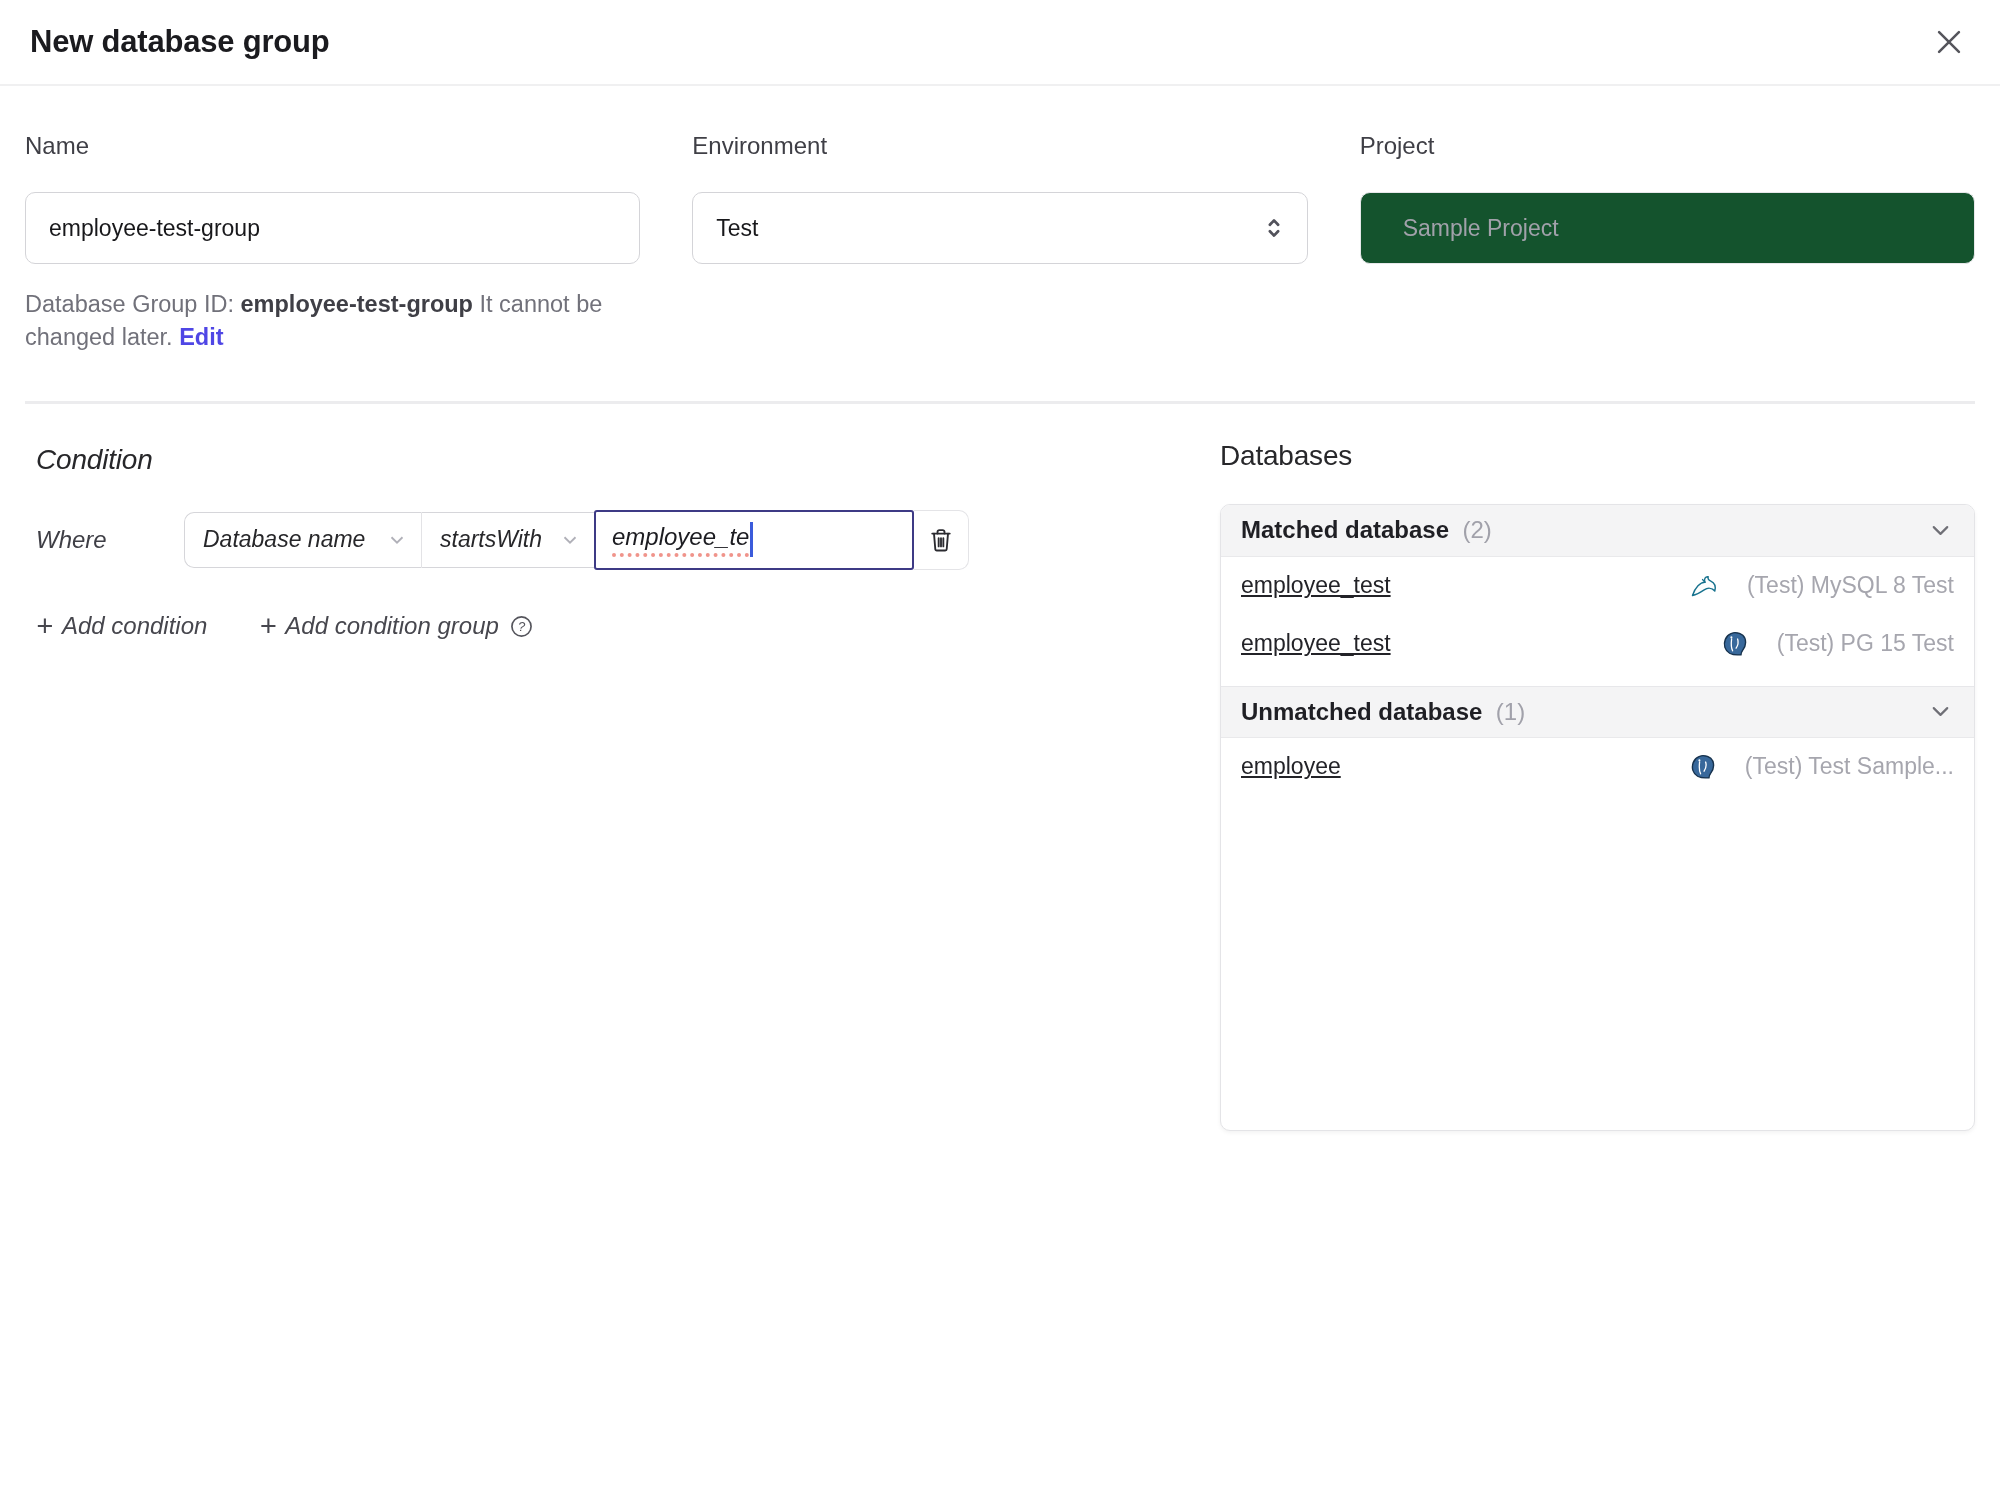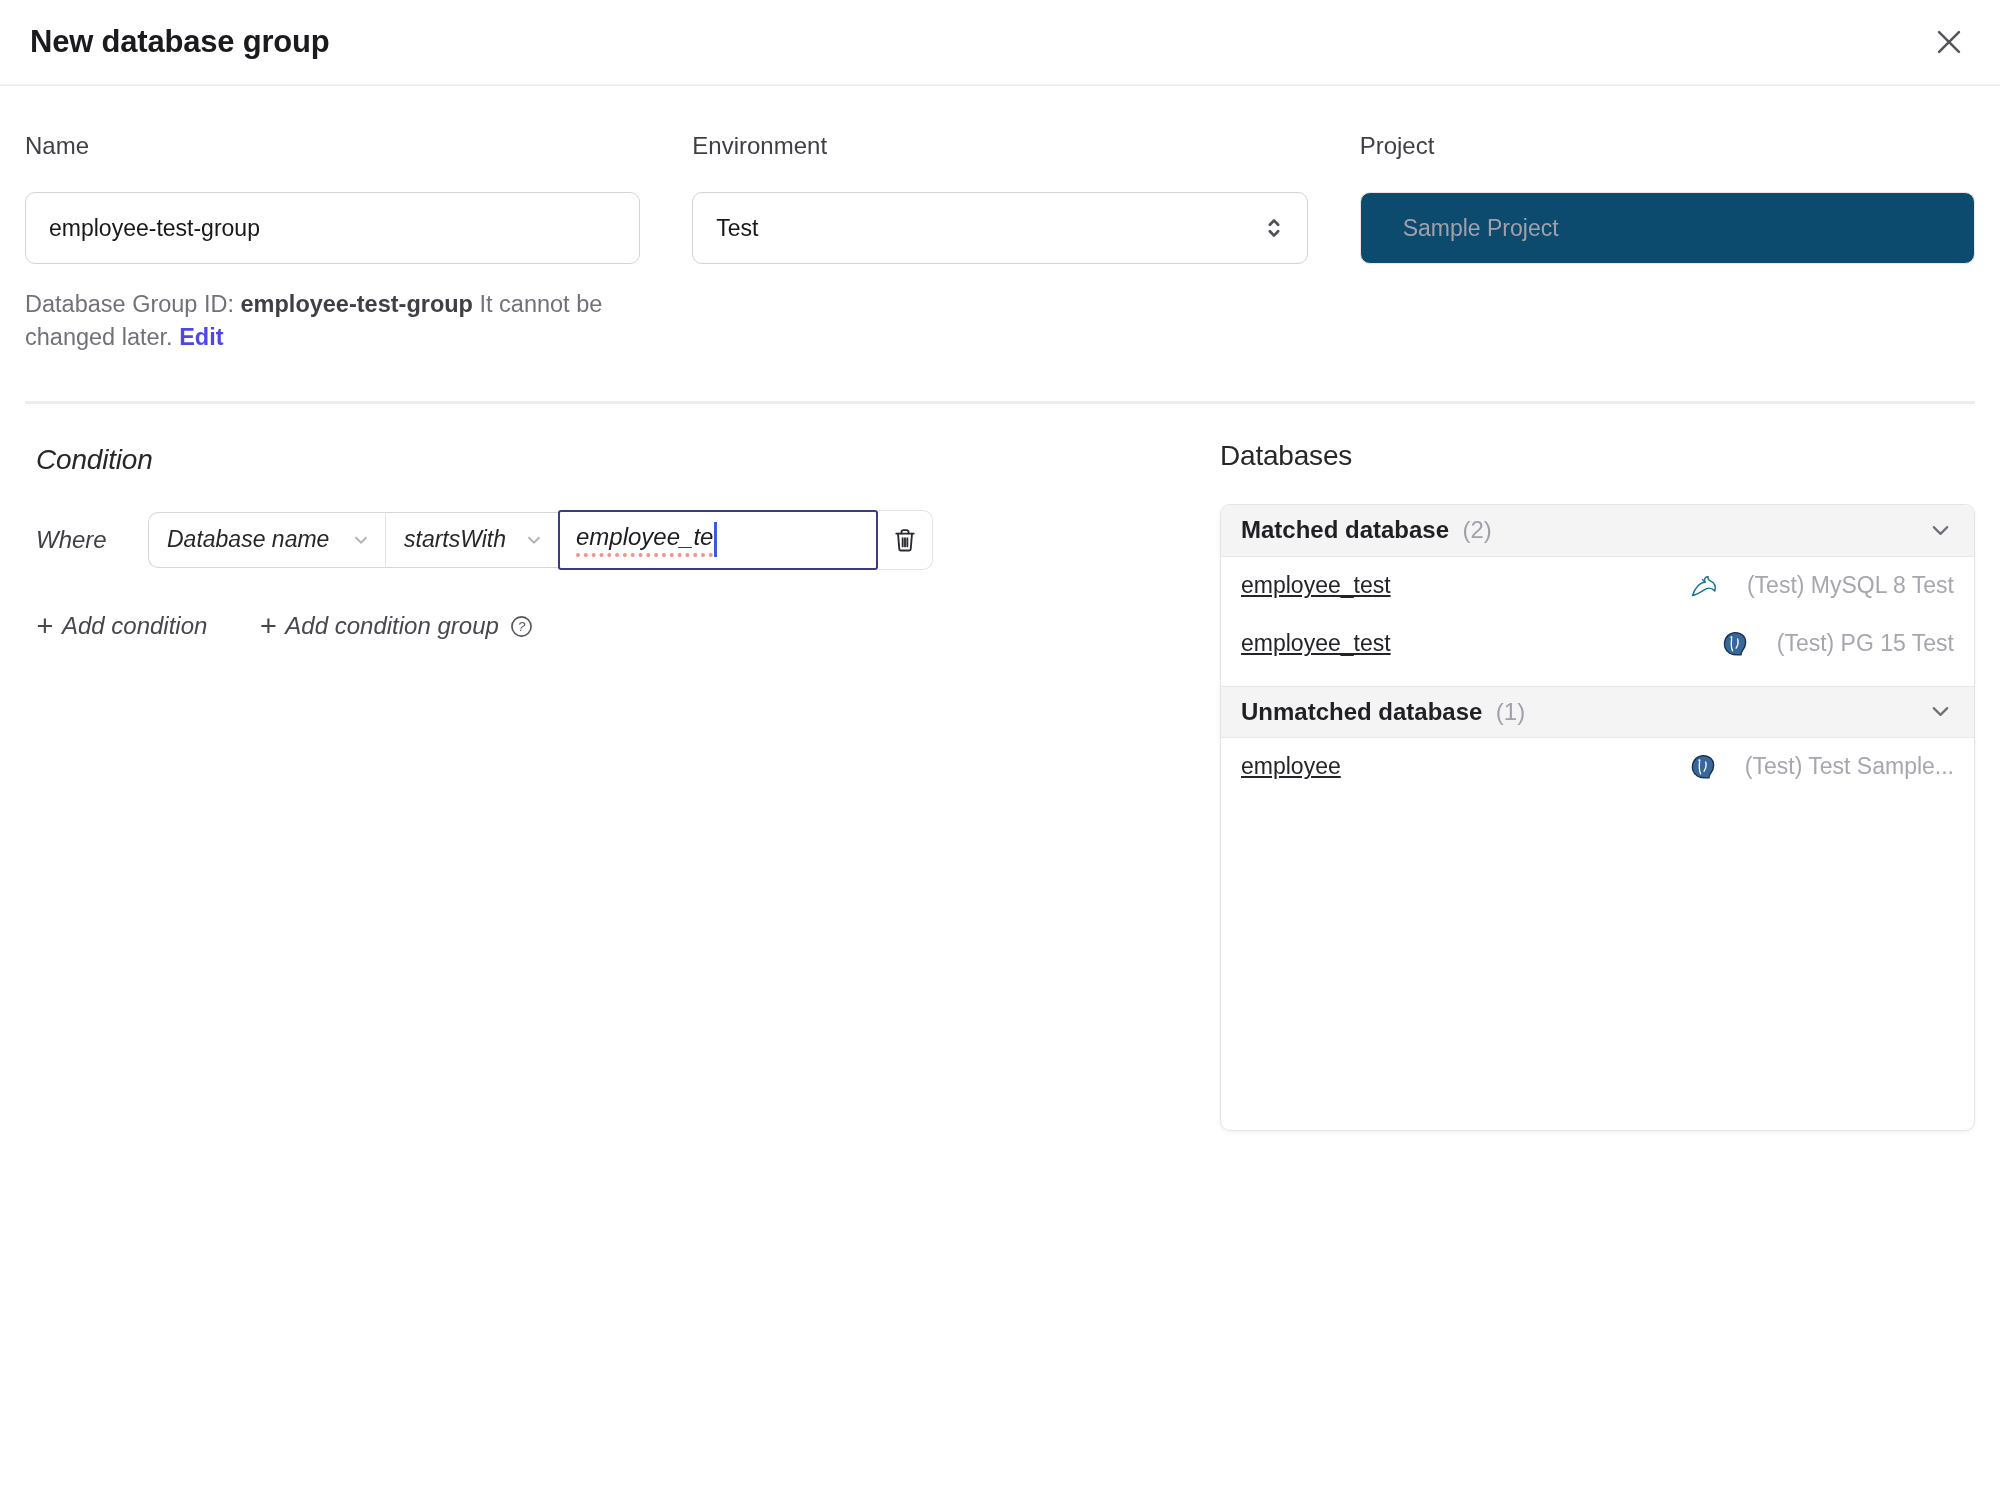--- a/index.html
+++ b/index.html
@@ -20,38 +20,38 @@
   .form-grid { display:grid; grid-template-columns:1fr 1fr 1fr; column-gap:52px; margin-top:22px; }
   .field-label { font-size:24px; color:#3f3f46; display:block; }
   .input-shell { margin-top:32px; position:relative; }
   .text-input { width:100%; height:72px; border:1px solid #d4d4d8; border-radius:10px;
     font-size:23px; color:#18181b; padding:0 23px;
     font-family:"Liberation Sans", sans-serif; background:#fff; outline:none; }
   .select-box { margin-top:32px; height:72px; border:1px solid #d4d4d8; border-radius:10px;
     display:flex; align-items:center; justify-content:space-between;
     padding:0 20px 0 23px; font-size:23px; color:#18181b; background:#fff; cursor:pointer; }
   .updown-icon { color:#52525b; }
-  .input-disabled { background:#0c4a6e; border-color:#e7e7ea; color:#a1a1aa;padding-left:42px; }
+  .input-disabled { background:#14532d; border-color:#e7e7ea; color:#a1a1aa;padding-left:42px; }
 
   .helper-text { margin-top:24px; font-size:23.5px; color:#71717a; line-height:1.42; max-width:620px; }
   .helper-text b { color:#3f3f46; font-weight:700; }
   .edit-link { color:#4f46e5; font-weight:700; text-decoration:none; cursor:pointer; }
 
   .h-divider { height:3px; background:#ececee; margin-top:46px; }
 
   
   .lower { display:flex; align-items:flex-start; }
   .condition-col { flex:1; padding:40px 40px 0 11px;font-style:italic; }
   .databases-col { width:755px; padding-top:36px; }
 
   .section-heading { font-size:28px; font-weight:500; color:#27272a; letter-spacing:-0.2px; }
 
   .condition-row { margin-top:34px; display:flex; align-items:center; }
   .where-label { font-size:24px; color:#3f3f46; width:112px; flex:none; }
-  .cond-group { display:flex; align-items:center; }
+  .cond-group { display:flex; align-items:center;margin-left:36px; }
   .cond-select { height:56px; border:1px solid #d6d6da; background:#fff; display:flex;
     align-items:center; justify-content:space-between; font-size:23px; color:#27272a;
     padding:0 13px 0 18px; cursor:pointer; }
   .cond-select.first { border-radius:10px 0 0 10px; width:238px; border-right:1px solid #e3e3e6; }
   .cond-select.second { border-left:none; border-right:none; width:172px; }
   .chev-sm { color:#b0b0b8; margin-left:10px; flex:none; }
   .cond-value { height:60px; width:320px; border:2.5px solid #3d3a85; border-radius:3px;
     background:#fff; display:flex; align-items:center; padding:0 16px; position:relative; z-index:1; }
   .squiggle-text { font-size:24px; color:#1c1c21;
     border-bottom:4px dotted #f0948b; padding-bottom:2px; white-space:pre; }

